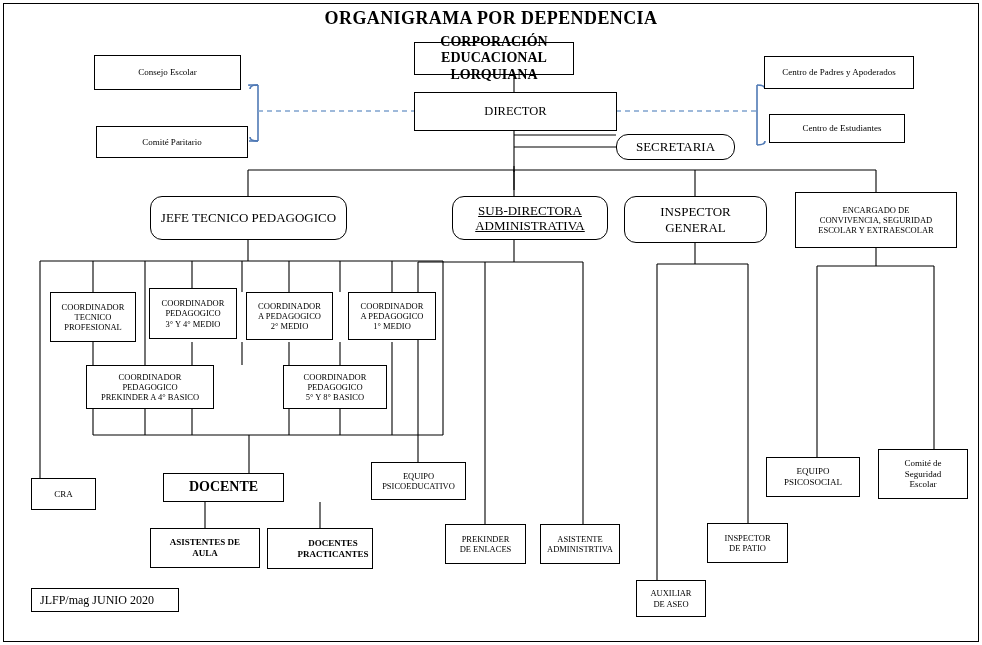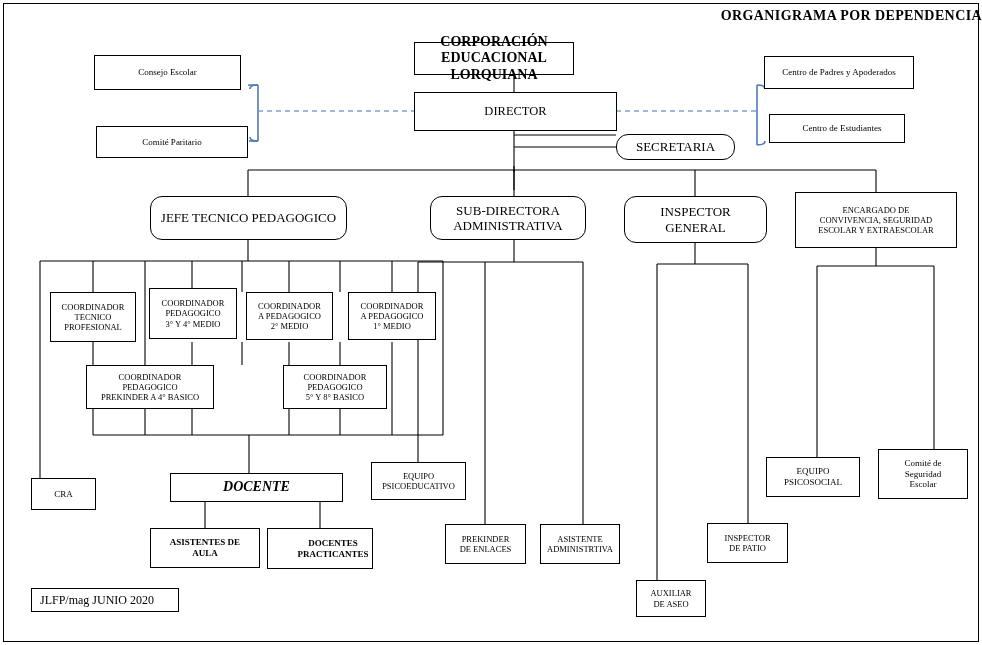--- a/index.html
+++ b/index.html
@@ -59,21 +59,21 @@
     text-align: center;
     font-weight: bold;
     color: #000000;
     z-index: 6;
   }
   .f-sm   { font-size: 8.5px; }
   .f-smx  { font-size: 9px; }
   .f-md   { font-size: 13px; border-radius: 12px; }
   .f-lg   { font-size: 12.5px; }
   .f-xl   { font-size: 14px; }
-  .f-ttl  { font-size: 14px; letter-spacing: 0.4px; text-align: right; }
+  .f-ttl  { font-size: 18px; letter-spacing: 0.4px; }
   .bold   { font-weight: bold; }
   .footer-box {
     position: absolute;
     border: 1px solid #000000;
     background: #ffffff;
     box-sizing: border-box;
     display: flex;
     align-items: center;
     padding-left: 8px;
     font-size: 12px;
@@ -203,21 +203,21 @@
     </div>
 
     <div class="box f-smx" style="left:769px; top:114px; width:136px; height:29px;padding-left:12px;">
       <span class="txt">Centro de Estudiantes</span>
     </div>
 
     <div class="box f-md" style="left:150px; top:196px; width:197px; height:44px;">
       <span class="txt">JEFE TECNICO PEDAGOGICO</span>
     </div>
 
-    <div class="box f-md" style="left:430px; top:196px; width:156px; height:44px;">
+    <div class="box f-md" style="left:452px; top:196px; width:156px; height:44px;text-decoration:underline;">
       <span class="txt">SUB-DIRECTORA
 ADMINISTRATIVA</span>
     </div>
 
     <div class="box f-md" style="left:624px; top:196px; width:143px; height:47px;">
       <span class="txt">INSPECTOR
 GENERAL</span>
     </div>
 
     <div class="box f-sm" style="left:795px; top:192px; width:162px; height:56px;">
@@ -259,21 +259,21 @@
     <div class="box f-sm" style="left:283px; top:365px; width:104px; height:44px;">
       <span class="txt">COORDINADOR
 PEDAGOGICO
 5° Y 8° BASICO</span>
     </div>
 
     <div class="box f-smx" style="left:31px; top:478px; width:65px; height:32px;">
       <span class="txt">CRA</span>
     </div>
 
-    <div class="box f-xl bold" style="left:170px; top:473px; width:173px; height:29px;font-style:italic;">
+    <div class="box f-xl bold" style="left:163px; top:473px; width:121px; height:29px;">
       <span class="txt">DOCENTE</span>
     </div>
 
     <div class="box f-smx bold" style="left:150px; top:528px; width:110px; height:40px;">
       <span class="txt">ASISTENTES DE
 AULA</span>
     </div>
 
     <div class="box f-smx bold" style="left:267px; top:528px; width:106px; height:41px;padding-left:28px;">
       <span class="txt">DOCENTES

